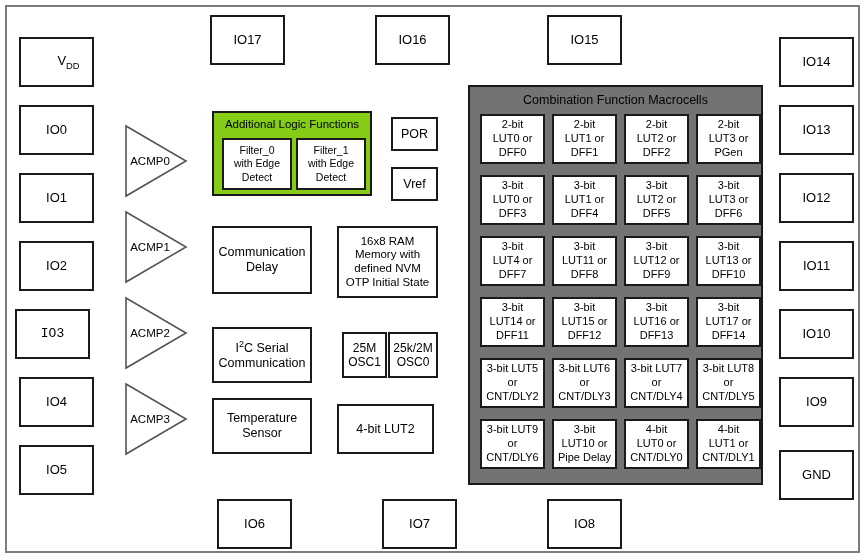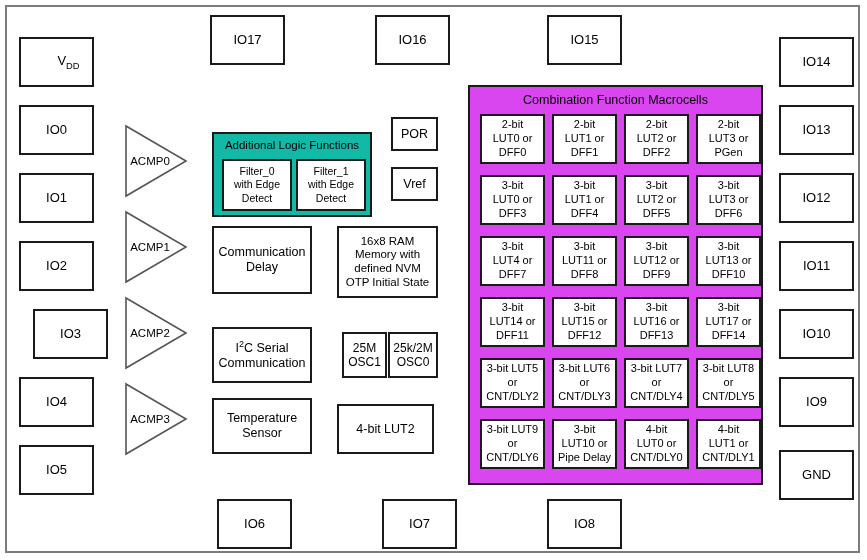--- a/index.html
+++ b/index.html
@@ -51,21 +51,21 @@
   .osc-box { font-size: 12px; flex-direction: column; }
   
   #macrocell-panel {
     position: absolute;
     left: 461px;
     top: 78px;
     width: 295px;
     height: 400px;
     box-sizing: border-box;
     border: 2px solid #1a1a1a;
-    background: #d946ef;
+    background: #737373;
   }
   #macrocell-title {
     position: absolute;
     top: 6px;
     left: 0;
     width: 100%;
     text-align: center;
     font-size: 12.5px;
     color: #000;
   }
@@ -80,26 +80,26 @@
     justify-content: center;
     text-align: center;
     font-size: 11px;
     line-height: 1.25;
     color: #000;
   }
   
   #alf-group {
     position: absolute;
     left: 205px;
-    top: 125px;
+    top: 104px;
     width: 160px;
     height: 85px;
     box-sizing: border-box;
     border: 2px solid #1a1a1a;
-    background: #14b8a6;
+    background: #84cc16;
   }
   #alf-title {
     position: absolute;
     top: 5px;
     left: 0;
     width: 100%;
     text-align: center;
     font-size: 11.5px;
   }
   .alf-sub {
@@ -148,21 +148,21 @@
     </div>
     <div class="box io-box" style="left:12px; top:98px; width:75px; height:50px;">
       <span>IO0</span>
     </div>
     <div class="box io-box" style="left:12px; top:166px; width:75px; height:50px;">
       <span>IO1</span>
     </div>
     <div class="box io-box" style="left:12px; top:234px; width:75px; height:50px;">
       <span>IO2</span>
     </div>
-    <div class="box io-box" style="left:26px; top:302px; width:75px; height:50px;">
+    <div class="box io-box" style="left:8px; top:302px; width:75px; height:50px;font-family:Liberation Mono, monospace;">
       <span>IO3</span>
     </div>
     <div class="box io-box" style="left:12px; top:370px; width:75px; height:50px;">
       <span>IO4</span>
     </div>
     <div class="box io-box" style="left:12px; top:438px; width:75px; height:50px;">
       <span>IO5</span>
     </div>
 
     <div class="box io-box" style="left:203px; top:8px; width:75px; height:50px;">

